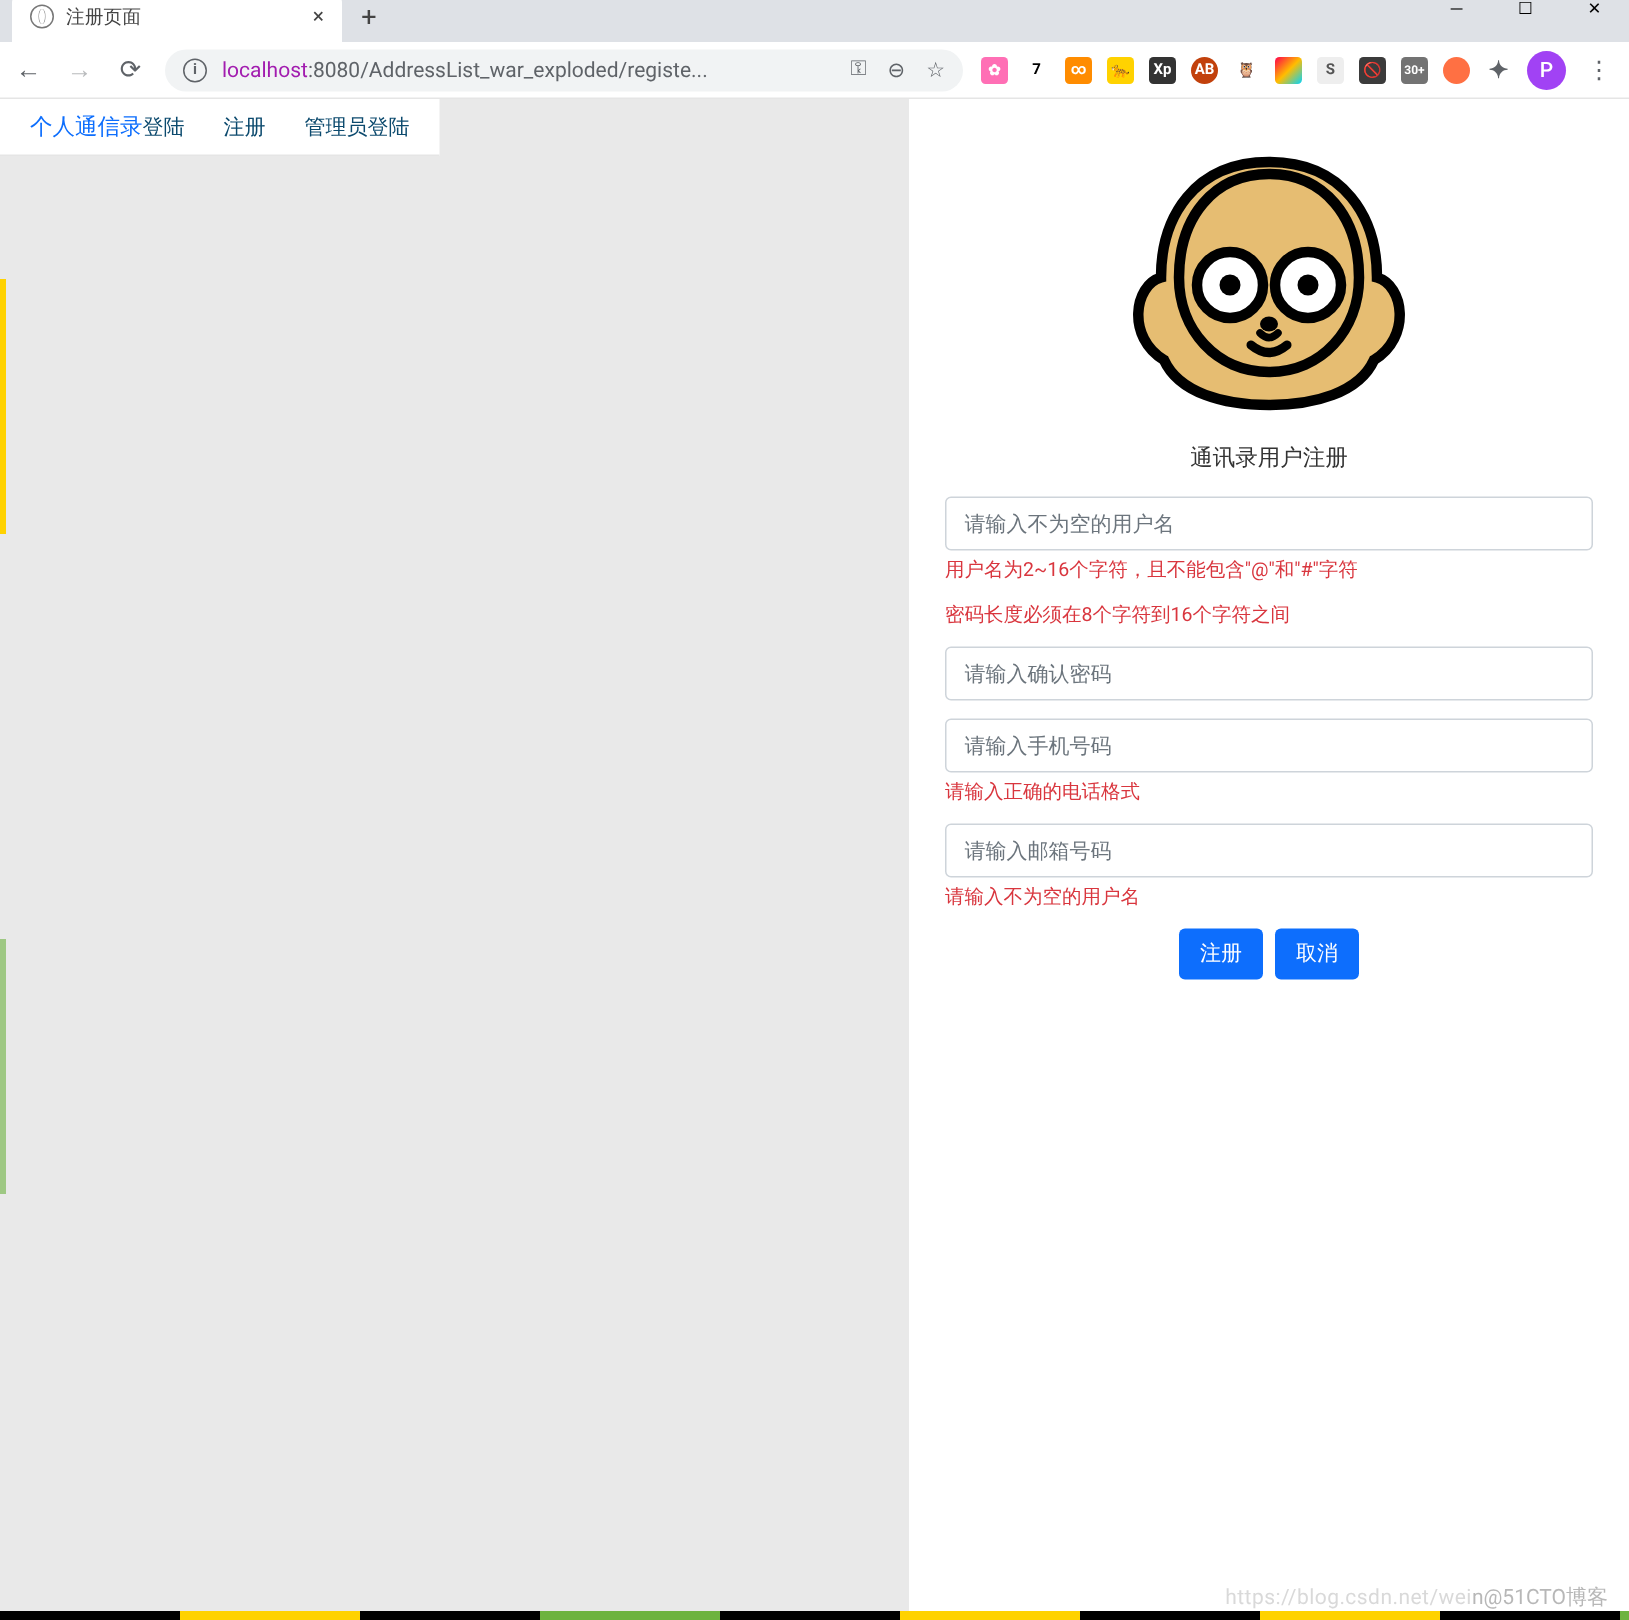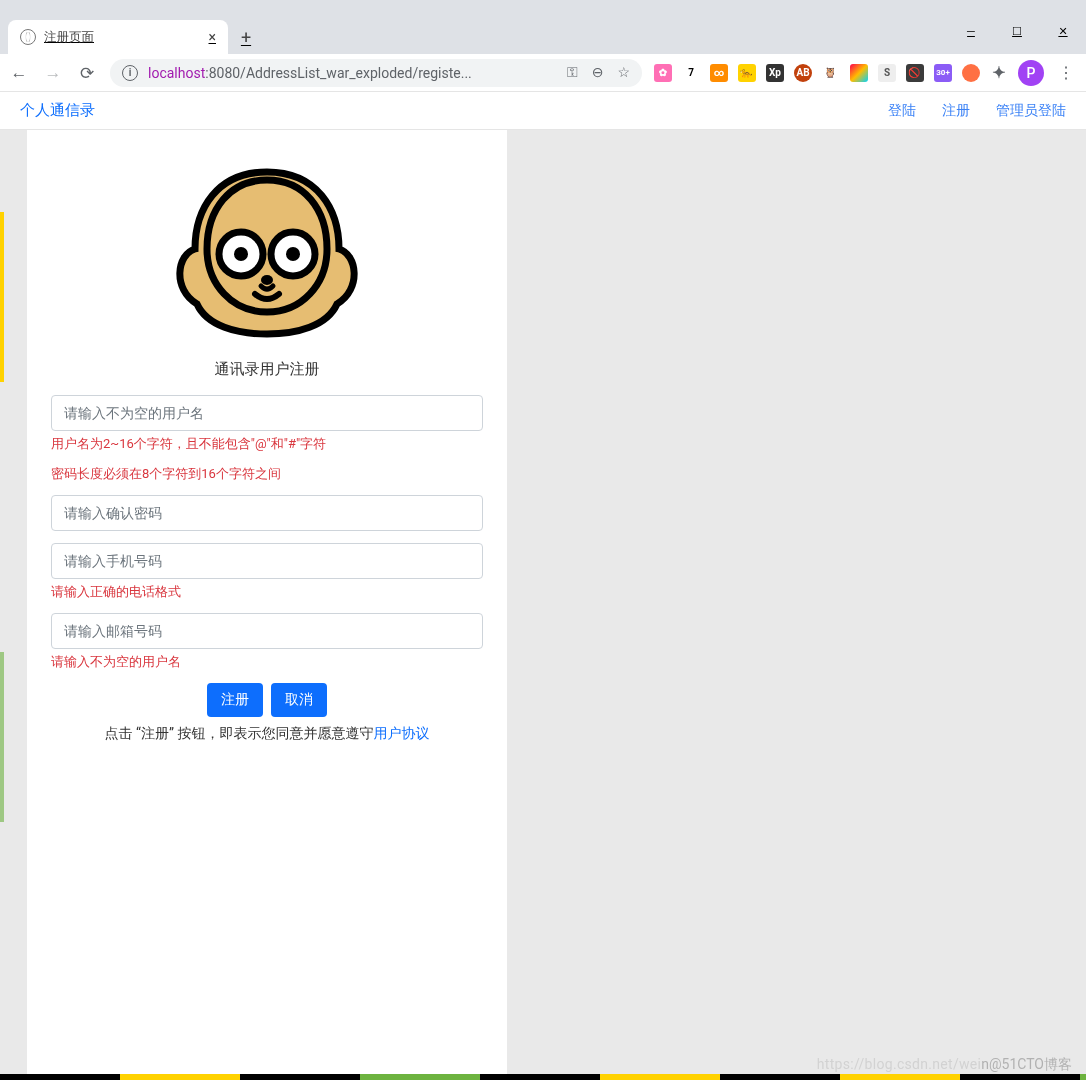--- a/index.html
+++ b/index.html
@@ -1,18 +1,18 @@
 <!DOCTYPE html>
 <html><head>
   <meta charset="utf-8">
   <style>
     * { margin: 0; padding: 0; box-sizing: border-box; }
     body { font-family: -apple-system, "Segoe UI", Roboto, Arial, sans-serif; background: #fff; }
     .chrome-window { width: 1086px; height: 1080px; display: flex; flex-direction: column; background: #fff; }
-    .titlebar { height: 54px; background: #dee1e6; display: flex; align-items: flex-end; padding-left: 8px; text-decoration: underline; }
+    .titlebar { height: 28px; background: #dee1e6; display: flex; align-items: flex-end; padding-left: 8px; }
     .tab { background: #fff; border-radius: 8px 8px 0 0; height: 34px; min-width: 220px; display: flex; align-items: center; padding: 0 12px; gap: 8px; font-size: 12.5px; color: #444; position: relative; }
     .tab-favicon { width: 16px; height: 16px; border: 1.3px solid #777; border-radius: 50%; position: relative; }
     .tab-favicon::before { content: ""; position: absolute; left: 2px; top: 2px; right: 2px; bottom: 2px; border-left: 1.3px solid #777; border-right: 1.3px solid #777; border-radius: 50%; transform: scaleX(.5);}
     .tab-close { margin-left: auto; font-size: 14px; color: #444; cursor: pointer; }
     .new-tab { width: 28px; height: 28px; display: flex; align-items: center; justify-content: center; color: #444; font-size: 18px; margin-left: 4px; margin-bottom: 3px; cursor: pointer; }
     .window-controls { margin-left: auto; display: flex; height: 38px; }
     .win-btn { width: 46px; height: 30px; display: flex; align-items: center; justify-content: center; font-size: 11px; color: #000; cursor: pointer; }
     .toolbar { height: 38px; background: #fff; border-bottom: 1px solid #e5e5e5; display: flex; align-items: center; padding: 0 8px; gap: 12px; }
     .nav-btn { width: 22px; height: 22px; display: flex; align-items: center; justify-content: center; color: #5f6368; font-size: 17px; cursor: pointer; }
     .nav-btn.disabled { color: #babcbe; }
@@ -20,26 +20,26 @@
     .addr-info-icon { width: 16px; height: 16px; border: 1.3px solid #5f6368; border-radius: 50%; display: flex; align-items: center; justify-content: center; font-size: 10px; font-weight: bold;}
     .addr-text { flex: 1; white-space: nowrap; overflow: hidden; text-overflow: ellipsis; }
     .addr-host { color: #a21caf; }
     .addr-icons { display: flex; gap: 14px; color: #5f6368; }
     .extensions { display: flex; gap: 10px; align-items: center; }
     .ext-icon { width: 18px; height: 18px; border-radius: 3px; display:flex; align-items:center; justify-content:center; font-size:10px; font-weight:bold; color:#fff;}
     .avatar { width: 26px; height: 26px; border-radius: 50%; background: #a142f4; color: #fff; display: flex; align-items: center; justify-content: center; font-size: 14px; font-weight: 500;}
     .kebab { font-size: 16px; color: #5f6368; padding: 0 4px;}
 
     
-    .page { flex: 1; display: flex; flex-direction: column; background: #e9e9e9; overflow: hidden; position: relative;}
+    .page { flex: 1; display: flex; flex-direction: row; background: #e9e9e9; overflow: hidden; position: relative;}
     .page-nav { height: 38px; background: #fff; display: flex; align-items: center; padding: 0 20px; border-bottom: 1px solid #e5e5e5;}
     .brand { color: #0d6efd; font-size: 15px;}
     .page-nav-right { margin-left: auto; display: flex; gap: 26px;}
-    .page-nav-right a { color: #3b82f6; font-size: 14px; text-decoration: none; cursor: pointer;}
-    .center-wrap { flex: 1; display: flex; justify-content: flex-start;  margin-left: 27px;}
+    .page-nav-right a { color: #0c4a6e; font-size: 14px; text-decoration: none; cursor: pointer;}
+    .center-wrap { flex: 1; display: flex; justify-content: flex-end; }
     .card { width: 480px; background: #fff; padding: 24px 24px 28px; }
     .dog-wrap { display:flex; justify-content:center; margin-bottom: 16px;}
     .form-title { text-align: center; font-size: 15px; color: #333; margin-bottom: 16px;}
     .field { margin-bottom: 2px;}
     .text-input { width: 100%; height: 36px; border: 1px solid #ced4da; border-radius: 4px; padding: 0 12px; font-size: 14px; color: #333;}
     .text-input::placeholder { color: #6c757d;}
     .err { color: #d9363e; font-size: 13px; margin: 4px 0 12px;}
     .spacer { height: 10px;}
     .btn-row { display: flex; justify-content: center; gap: 8px; margin-top: 6px;}
     .btn { height: 34px; padding: 0 14px; background: #0d6efd; color: #fff; border: none; border-radius: 4px; font-size: 14px; cursor: pointer;}
@@ -89,21 +89,21 @@
       <span class="ext-icon" style="background:#ff6fb5">✿</span>
       <span class="ext-icon" style="background:#fff;color:#000">7</span>
       <span class="ext-icon" style="background:#ff8c00">∞</span>
       <span class="ext-icon" style="background:#ffd200">🐆</span>
       <span class="ext-icon" style="background:#333">Xp</span>
       <span class="ext-icon" style="background:#c2410c;border-radius:50%">AB</span>
       <span class="ext-icon" style="background:#fff">🦉</span>
       <span class="ext-icon" style="background:linear-gradient(135deg,#ff004c,#ffbd00,#00d4ff)"></span>
       <span class="ext-icon" style="background:#eee;color:#555">S</span>
       <span class="ext-icon" style="background:#3b3b3b">🚫</span>
-      <span class="ext-icon" style="background:#8b5cf6;font-size:8px">30+</span>
+      <span class="ext-icon" style="background:#737373;font-size:8px">30+</span>
       <span class="ext-icon" style="background:#ff7043;border-radius:50%"></span>
       <span class="ext-icon" style="background:transparent;color:#5f6368;font-size:16px">✦</span>
       <span class="avatar">P</span>
       <span class="kebab">⋮</span>
     </div>
   </div>
 
   <div class="page">
     <div class="left-strip"></div>
     <div class="left-strip2"></div>
@@ -146,23 +146,20 @@
         <div class="field"><input class="text-input" placeholder="请输入手机号码" style=""></div>
         <div class="err">请输入正确的电话格式</div>
 
         <div class="field"><input class="text-input" placeholder="请输入邮箱号码" style=""></div>
         <div class="err">请输入不为空的用户名</div>
 
         <div class="btn-row">
           <button class="btn">注册</button>
           <button class="btn">取消</button>
         </div>
-        <div class="agree-row">
-          <span>点击 “注册” 按钮，即表示您同意并愿意遵守</span><a>用户协议</a>
-        </div>
       </div>
     </div>
 
     <div class="watermark">
       <span class="faint">https://blog.csdn.net/wei</span><span>n@51CTO博客</span>
     </div>
     <div class="bottom-strip"></div>
   </div>
 </div>
 

